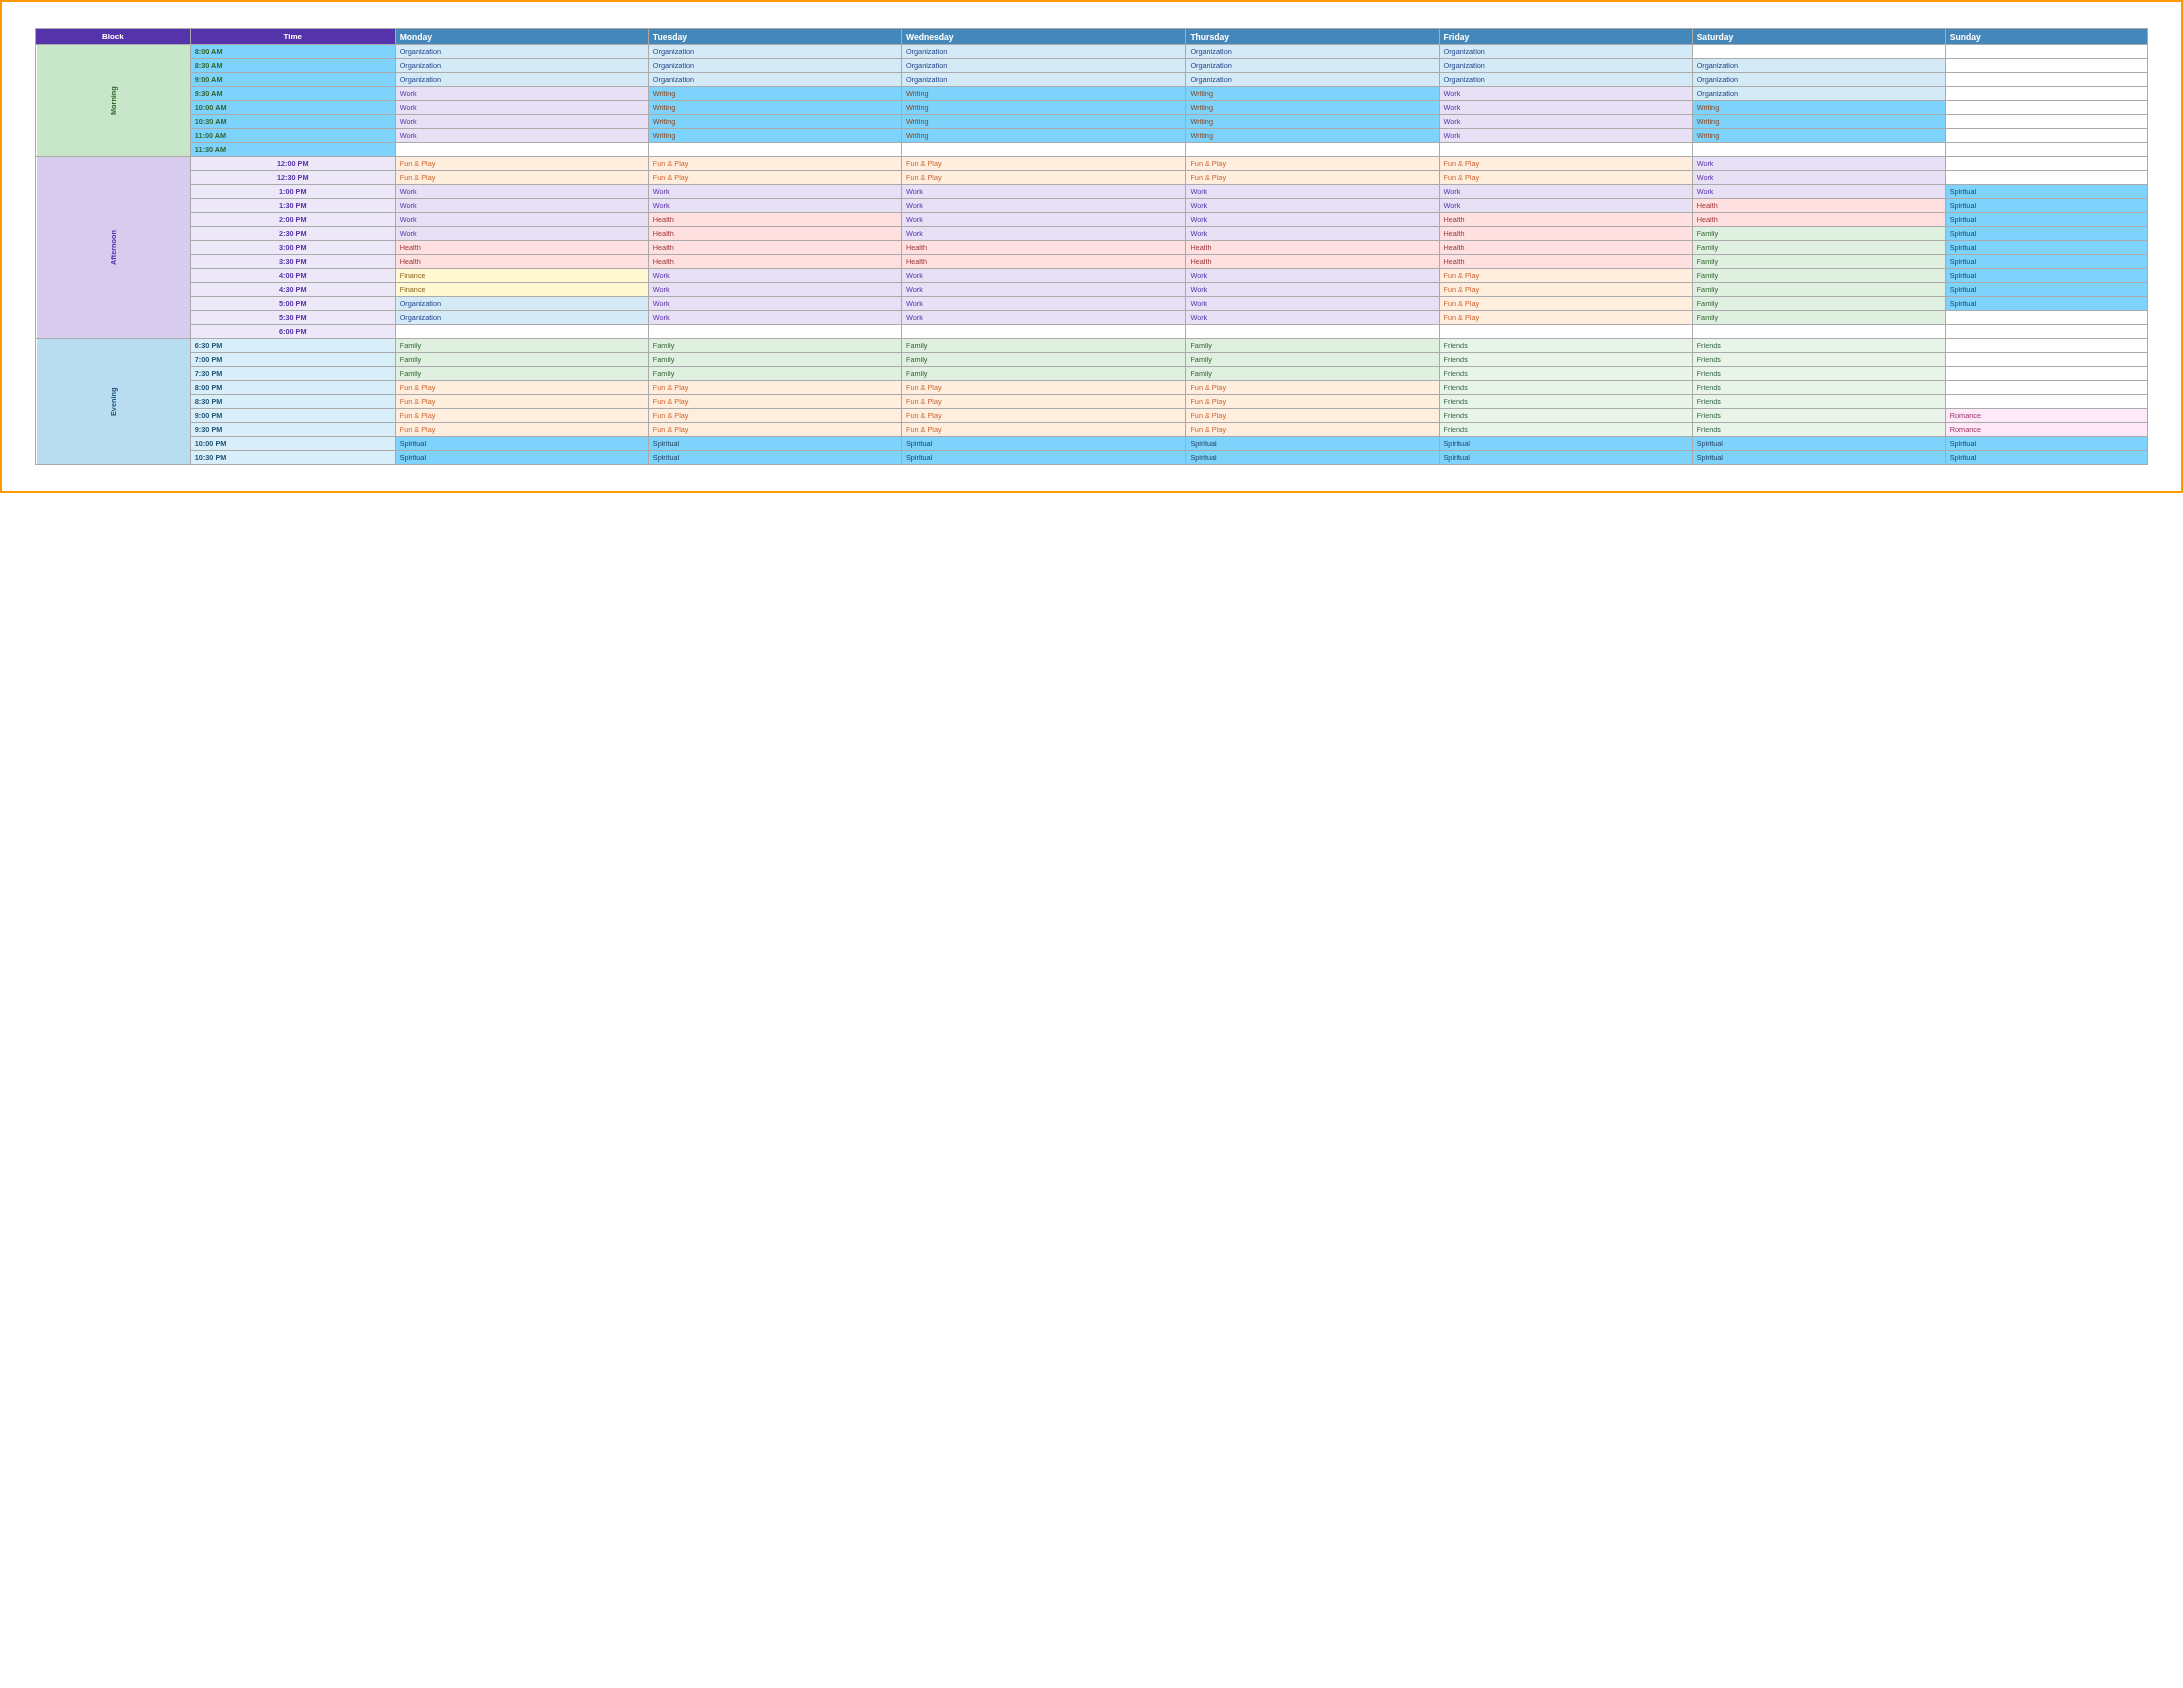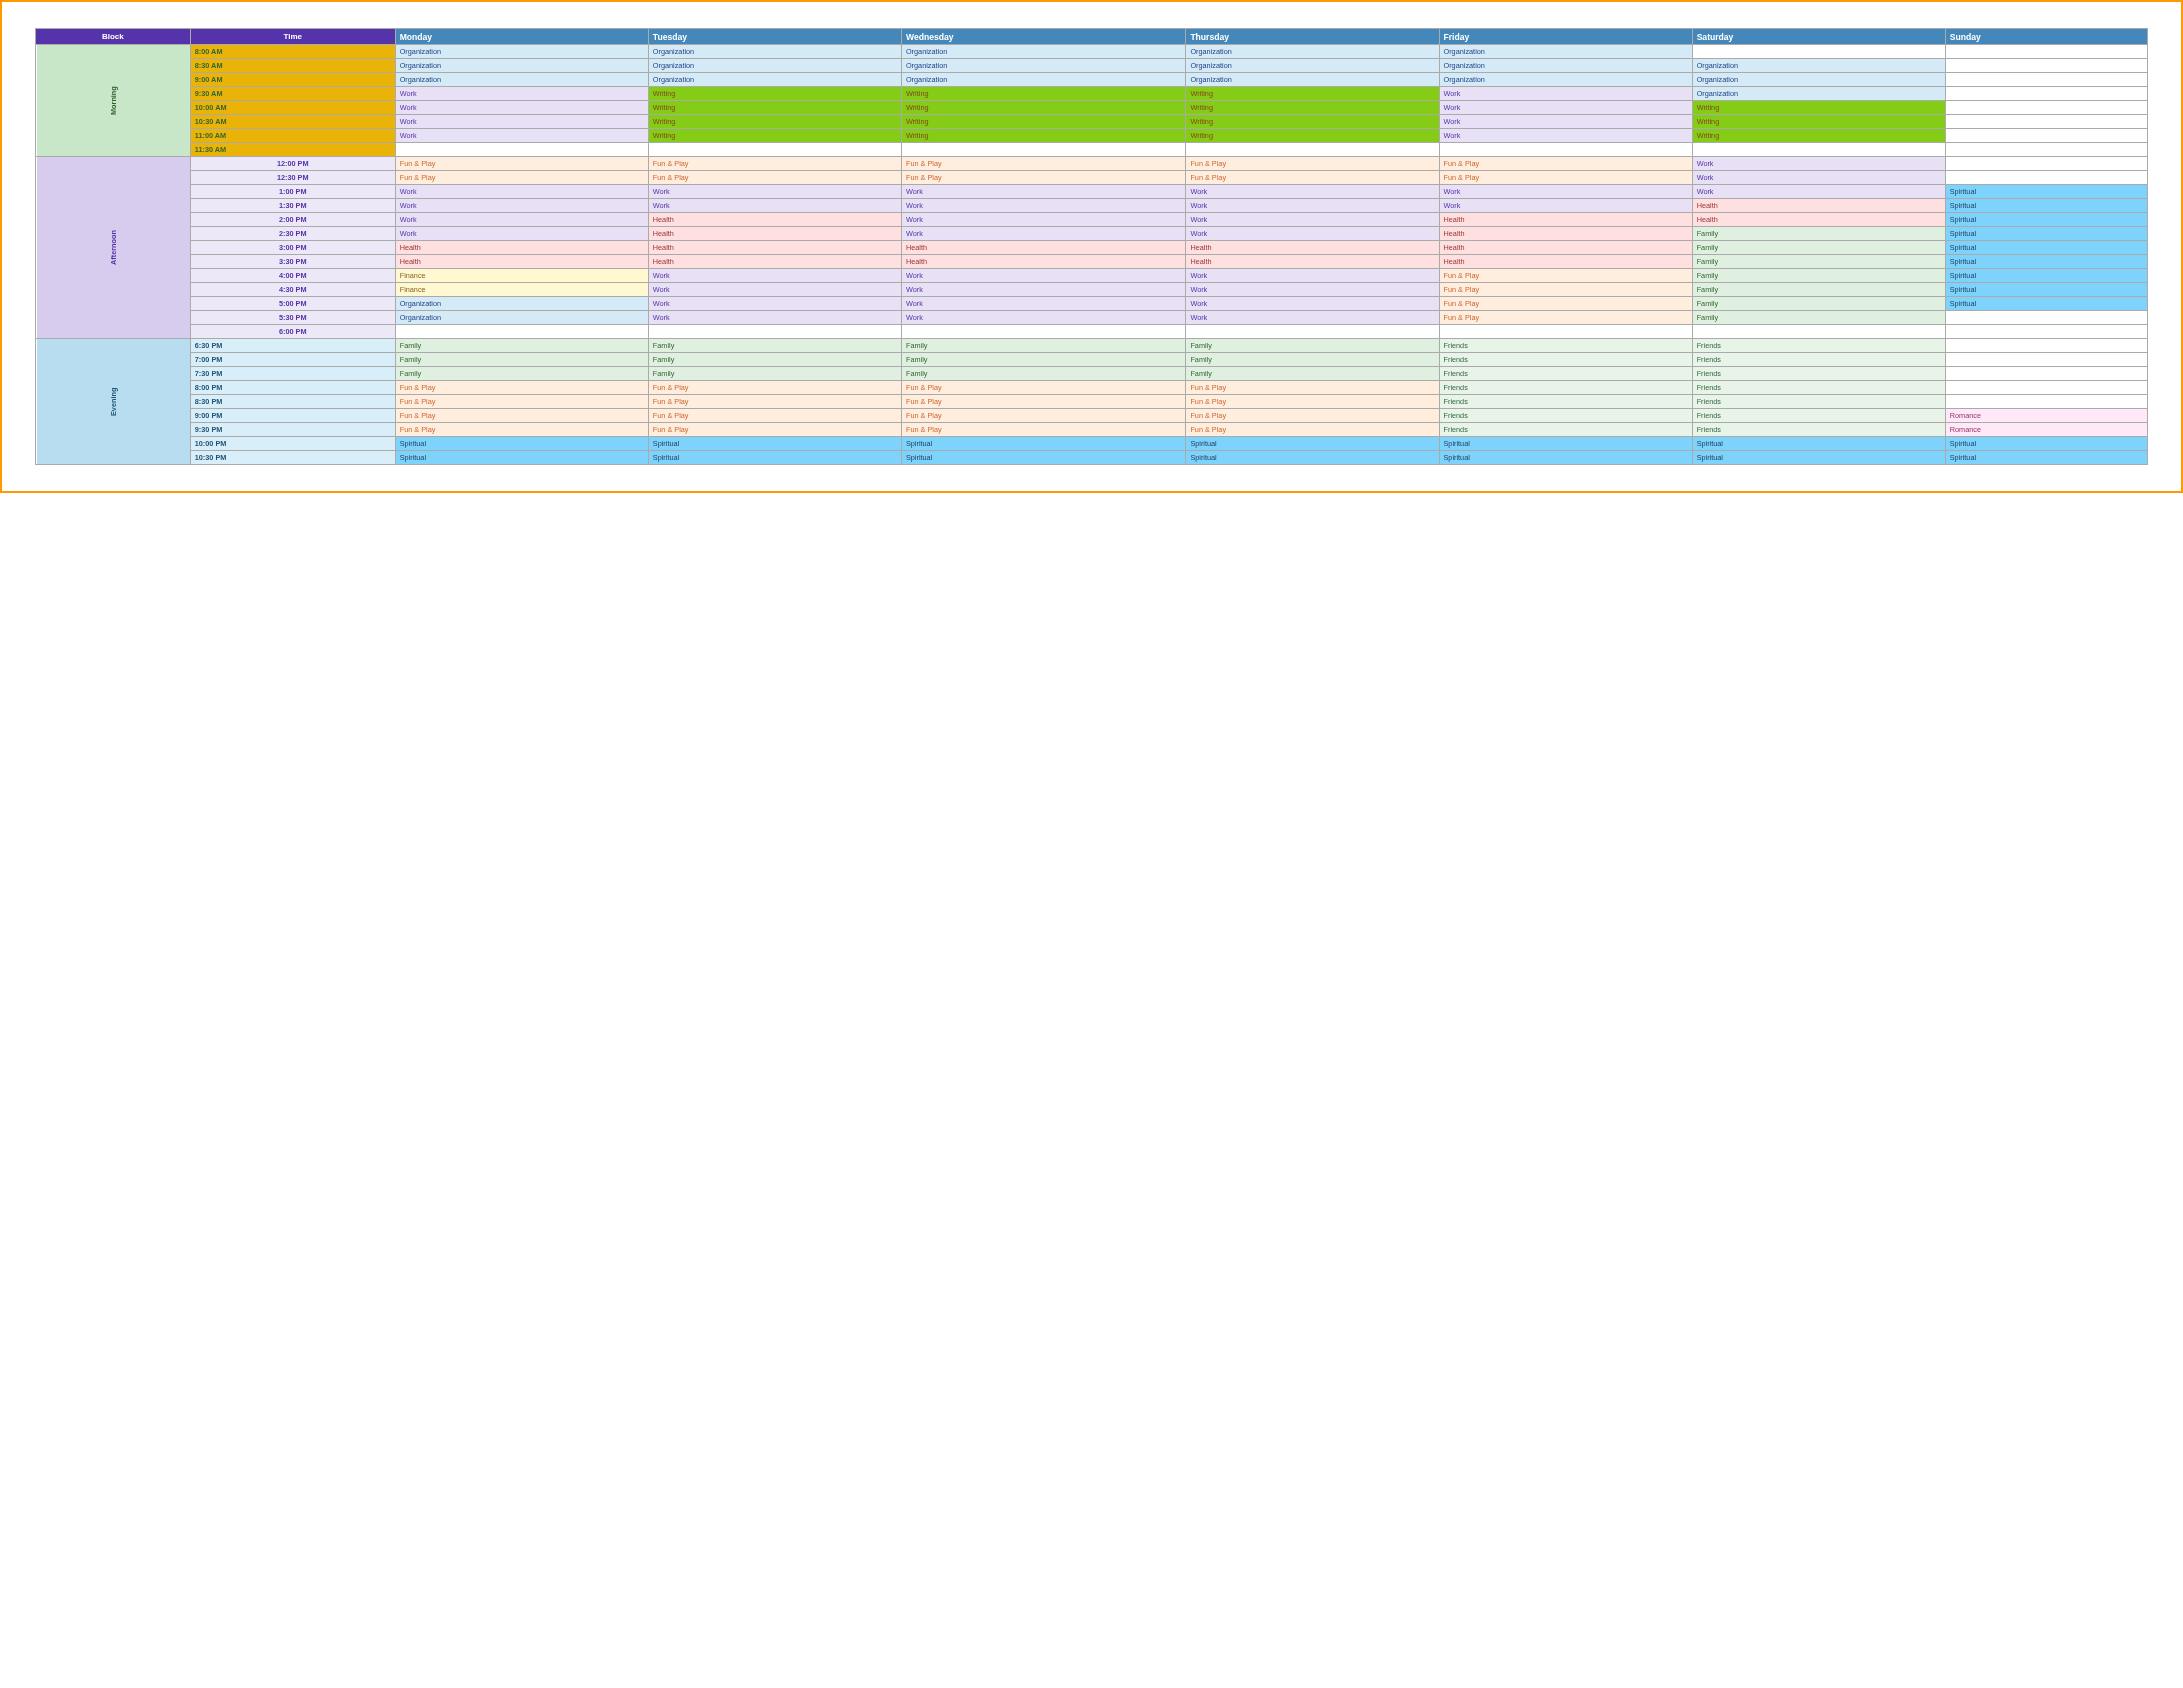--- a/index.html
+++ b/index.html
@@ -71,27 +71,27 @@
       font-size: 8.6px;
       font-weight: bold;
       text-align: left;
       padding: 2.6px 4px;
     }
 
     .block-morning { background: #c8e6c8; }
     .block-afternoon { background: #d8ccee; }
     .block-evening { background: #b8ddf0; }
 
-    .time-morning { background: #eab308; color: #336633; font-weight: bold; }
+    .time-morning { background: #7dd3fc; color: #336633; font-weight: bold; }
     .time-afternoon { background: #ede8f8; color: #5533aa; font-weight: bold; text-align: center; }
     .time-evening { background: #d8eef8; color: #225577; font-weight: bold; }
 
     .cell-organization { background: #d4eaf7; color: #224488; }
     .cell-work { background: #e8e0f4; color: #5533aa; }
-    .cell-writing { background: #84cc16; color: #884422; margin-left: 20px; }
+    .cell-writing { background: #7dd3fc; color: #884422; margin-left: 20px; }
     .cell-fun { background: #ffeedd; color: #cc6633; }
     .cell-health { background: #ffe0e0; color: #993333; }
     .cell-family { background: #e0f0e0; color: #336633; }
     .cell-spiritual { background: #7dd3fc; color: #224466; }
     .cell-romance { background: #ffe8f8; color: #993366; }
     .cell-friends { background: #e8f4e8; color: #336644; }
     .cell-finance { background: #fff8d0; color: #886622; }
     .cell-empty { background: #fff; }
 
     td { font-family: 'Comic Sans MS', cursive, Arial; font-size: 7.3px; }

